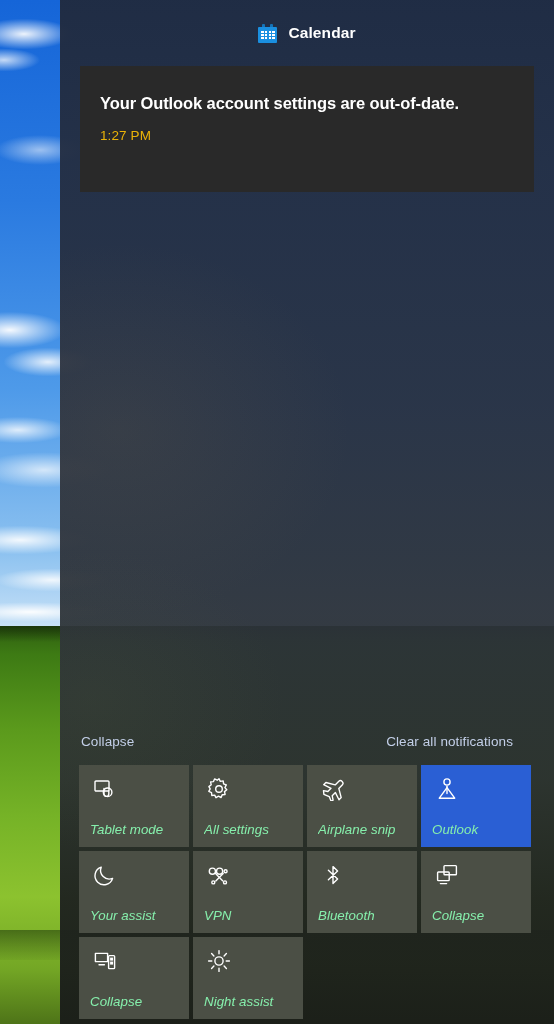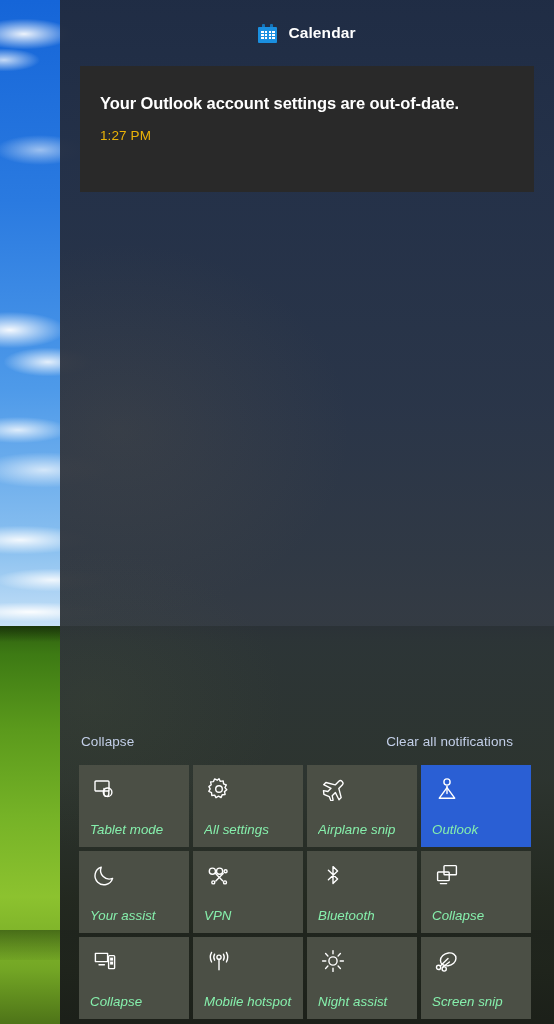--- a/index.html
+++ b/index.html
@@ -280,46 +280,21 @@
               <rect x="15.6" y="6.6" width="6" height="13" rx="0.8" stroke="#fff" fill="none" stroke-width="1.4" stroke-linecap="round" stroke-linejoin="round"></rect>
               <rect x="17.1" y="8.6" width="3" height="3" fill="#fff" stroke="none"></rect>
               <rect x="17.1" y="12.6" width="3" height="3" fill="#fff" stroke="none"></rect>
             </svg>
           </span>
           <span class="t-label">Collapse</span>
         </div>
         <div class="tile">
           <span class="glyph">
             <svg width="24" height="24" viewBox="0 0 24 24">
-              <path d="M4.6 3.4a10 10 0 0 0 0 9.6" stroke="#fff" fill="none" stroke-width="1.4" stroke-linecap="round" stroke-linejoin="round"></path>
-              <path d="M7.6 5.2a6 6 0 0 0 0 6" stroke="#fff" fill="none" stroke-width="1.4" stroke-linecap="round" stroke-linejoin="round"></path>
-              <path d="M19.4 3.4a10 10 0 0 1 0 9.6" stroke="#fff" fill="none" stroke-width="1.4" stroke-linecap="round" stroke-linejoin="round"></path>
-              <path d="M16.4 5.2a6 6 0 0 1 0 6" stroke="#fff" fill="none" stroke-width="1.4" stroke-linecap="round" stroke-linejoin="round"></path>
-              <circle cx="12" cy="8.2" r="2.1" stroke="#fff" fill="none" stroke-width="1.4" stroke-linecap="round" stroke-linejoin="round"></circle>
-              <path d="M12 10.6v10.2" stroke="#fff" fill="none" stroke-width="1.4" stroke-linecap="round" stroke-linejoin="round"></path>
-            </svg>
-          </span>
-          <span class="t-label">Mobile hotspot</span>
-        </div>
-        <div class="tile">
-          <span class="glyph">
-            <svg width="24" height="24" viewBox="0 0 24 24">
               <circle cx="12" cy="12" r="4.1" stroke="#fff" fill="none" stroke-width="1.4" stroke-linecap="round" stroke-linejoin="round"></circle>
               <path d="M12 1.6v3.2M12 19.2v3.2M1.6 12h3.2M19.2 12h3.2M4.6 4.6l2.3 2.3M17.1 17.1l2.3 2.3M19.4 4.6l-2.3 2.3M6.9 17.1l-2.3 2.3" stroke="#fff" fill="none" stroke-width="1.4" stroke-linecap="round" stroke-linejoin="round"></path>
             </svg>
           </span>
           <span class="t-label">Night assist</span>
-        </div>
-        <div class="tile">
-          <span class="glyph">
-            <svg width="24" height="24" viewBox="0 0 24 24">
-              <path d="M7.8 6.6a7.2 5.6 -22 1 1 10.8 7.6 7.2 5.6 -22 1 1 -10.8-7.6z" stroke="#fff" fill="none" stroke-width="1.4" stroke-linecap="round" stroke-linejoin="round"></path>
-              <circle cx="3.6" cy="18.4" r="2.1" stroke="#fff" fill="none" stroke-width="1.4" stroke-linecap="round" stroke-linejoin="round"></circle>
-              <circle cx="9.2" cy="20" r="2.1" stroke="#fff" fill="none" stroke-width="1.4" stroke-linecap="round" stroke-linejoin="round"></circle>
-              <path d="M5.3 17.1L13 9.6" stroke="#fff" fill="none" stroke-width="1.4" stroke-linecap="round" stroke-linejoin="round"></path>
-              <path d="M7.6 18.3L14.4 13" stroke="#fff" fill="none" stroke-width="1.4" stroke-linecap="round" stroke-linejoin="round"></path>
-            </svg>
-          </span>
-          <span class="t-label">Screen snip</span>
         </div>
       </div>
   </div>
 </div>
 
 </body></html>

